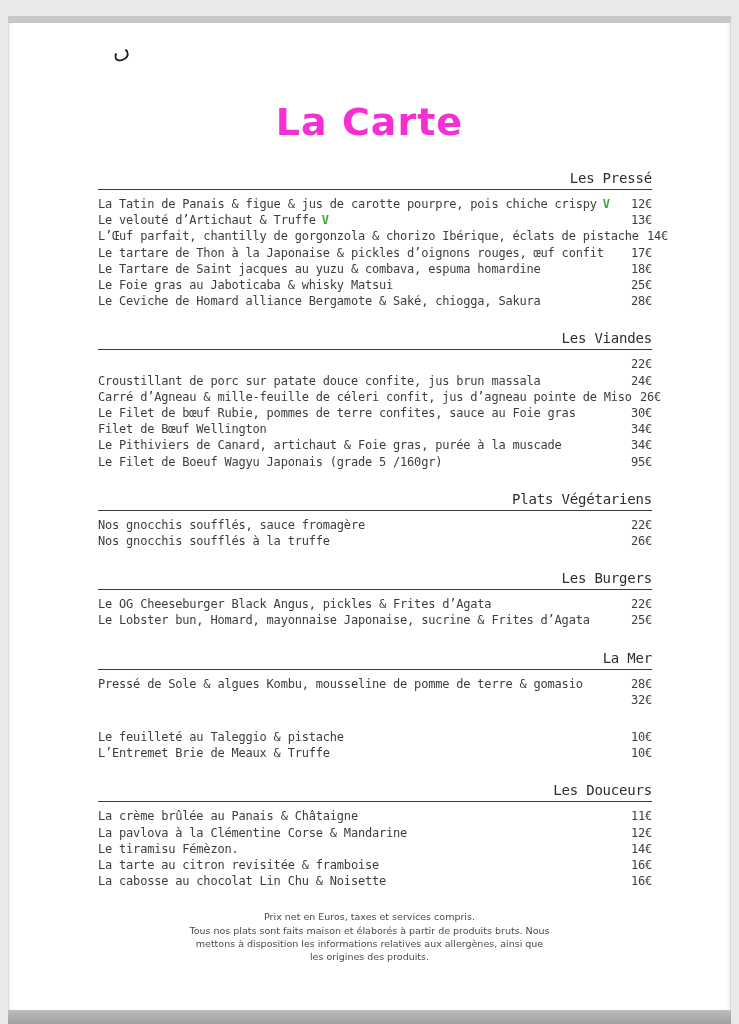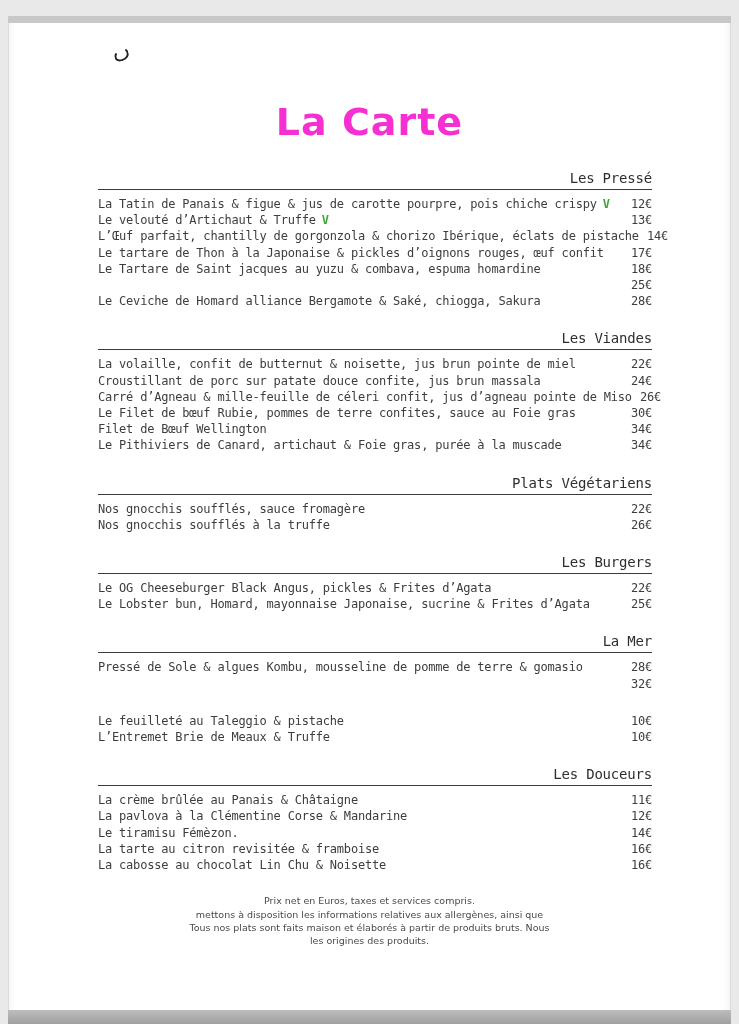--- a/index.html
+++ b/index.html
@@ -74,31 +74,31 @@
         </div>
         <div class="item-row">
           <span class="item-label">Le tartare de Thon à la Japonaise &amp; pickles d’oignons rouges, œuf confit</span>
           <span class="item-price">17€</span>
         </div>
         <div class="item-row">
           <span class="item-label">Le Tartare de Saint jacques au yuzu &amp; combava, espuma homardine</span>
           <span class="item-price">18€</span>
         </div>
         <div class="item-row">
+          <span class="item-label">Le Foie gras au Jaboticaba &amp; whisky Matsui</span>
           <span class="item-price">25€</span>
         </div>
         <div class="item-row">
           <span class="item-label">Le Ceviche de Homard alliance Bergamote &amp; Saké, chiogga, Sakura</span>
           <span class="item-price">28€</span>
         </div>
       </section>
       <section class="menu-section">
         <div class="section-header">Les Viandes</div>
         <div class="item-row">
-          <span class="item-label">La volaille, confit de butternut &amp; noisette, jus brun pointe de miel</span>
           <span class="item-price">22€</span>
         </div>
         <div class="item-row">
           <span class="item-label">Croustillant de porc sur patate douce confite, jus brun massala</span>
           <span class="item-price">24€</span>
         </div>
         <div class="item-row">
           <span class="item-label">Carré d’Agneau &amp; mille-feuille de céleri confit, jus d’agneau pointe de Miso</span>
           <span class="item-price">26€</span>
         </div>
@@ -107,20 +107,24 @@
           <span class="item-price">30€</span>
         </div>
         <div class="item-row">
           <span class="item-label">Filet de Bœuf Wellington</span>
           <span class="item-price">34€</span>
         </div>
         <div class="item-row">
           <span class="item-label">Le Pithiviers de Canard, artichaut &amp; Foie gras, purée à la muscade</span>
           <span class="item-price">34€</span>
         </div>
+        <div class="item-row">
+          <span class="item-label">Le Filet de Boeuf Wagyu Japonais (grade 5 /160gr)</span>
+          <span class="item-price">95€</span>
+        </div>
       </section>
       <section class="menu-section">
         <div class="section-header">Plats Végétariens</div>
         <div class="item-row">
           <span class="item-label">Nos gnocchis soufflés, sauce fromagère</span>
           <span class="item-price">22€</span>
         </div>
         <div class="item-row">
           <span class="item-label">Nos gnocchis soufflés à la truffe</span>
           <span class="item-price">26€</span>
@@ -177,20 +181,20 @@
         </div>
         <div class="item-row">
           <span class="item-label">La cabosse au chocolat Lin Chu &amp; Noisette</span>
           <span class="item-price">16€</span>
         </div>
       </section>
     </div>
 
   <div class="footer">
     <div>Prix net en Euros, taxes et services compris.</div>
+    <div>Tous nos plats sont faits maison et élaborés à partir de produits bruts. Nous</div>
     <div>mettons à disposition les informations relatives aux allergènes, ainsi que</div>
-    <div>Tous nos plats sont faits maison et élaborés à partir de produits bruts. Nous</div>
     <div>les origines des produits.</div>
   </div>
 
   <span class="ink2"></span>
   <div class="edge-bottom"></div>
 </div>
 
 </body></html>

